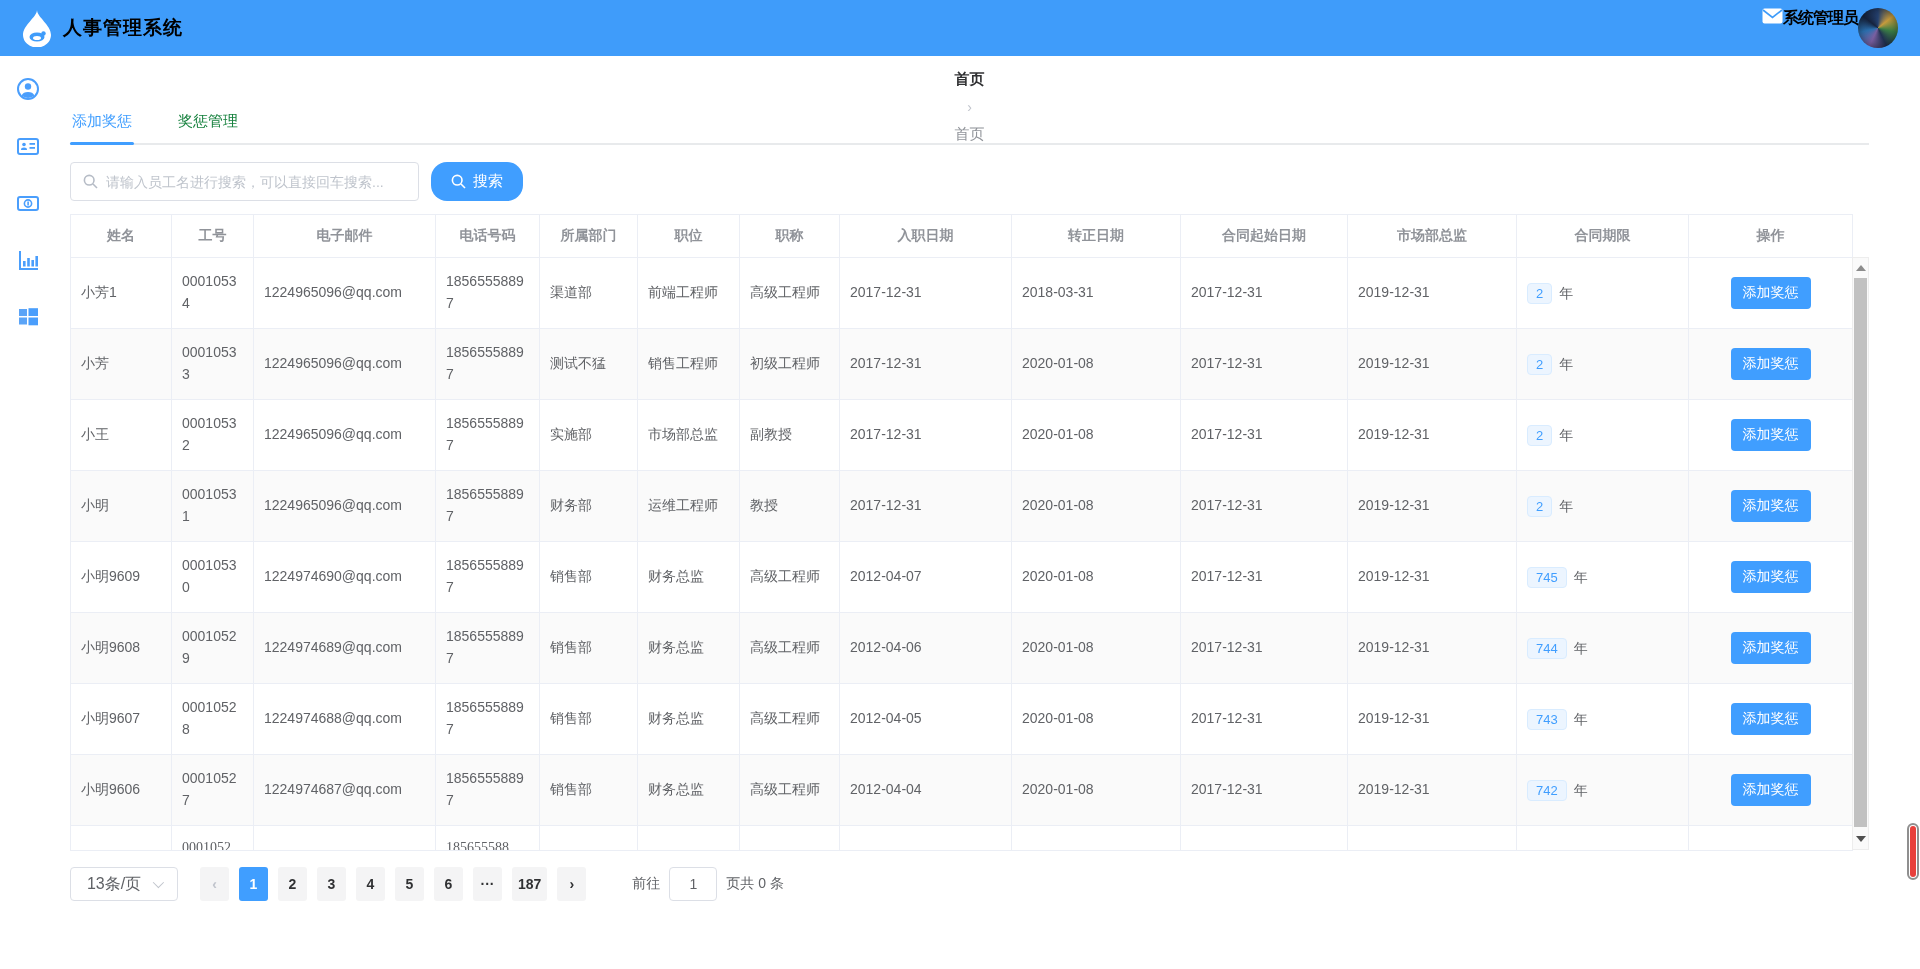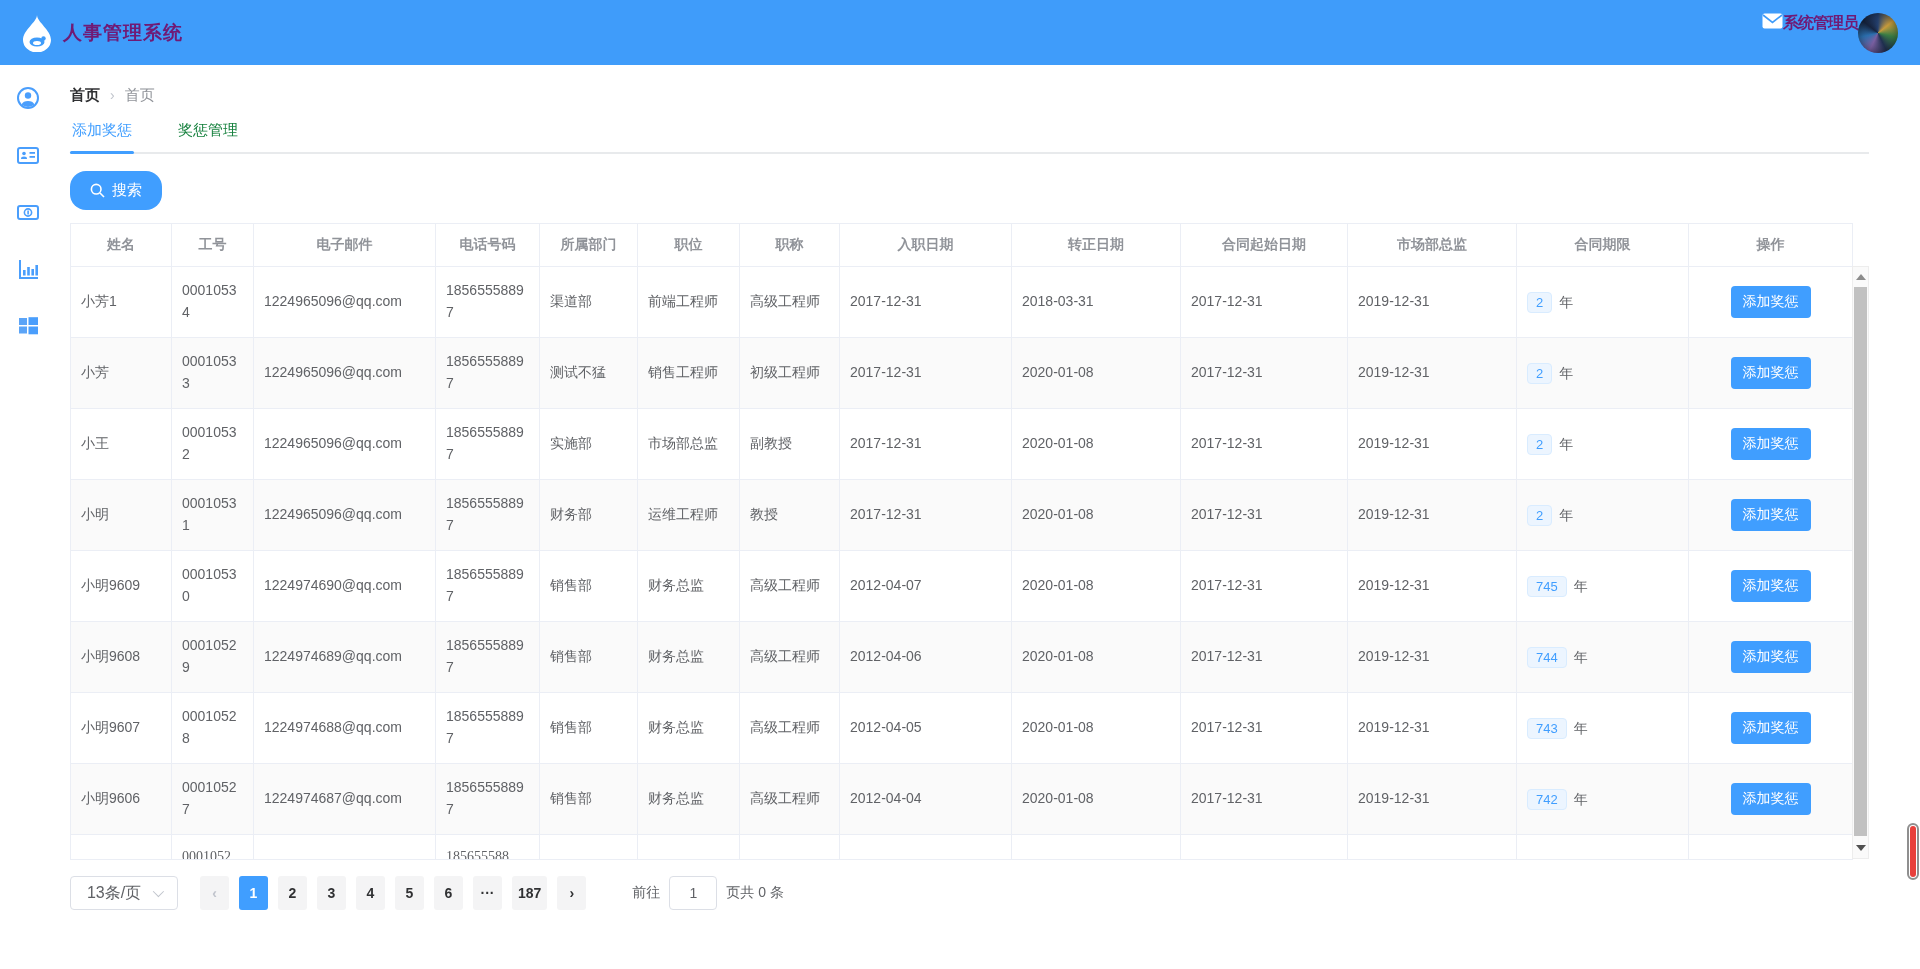--- a/index.html
+++ b/index.html
@@ -1,39 +1,39 @@
 <!DOCTYPE html>
 <html><head>
 <meta charset="utf-8">
 <style>
   * { box-sizing: border-box; margin: 0; padding: 0; }
   html,body { width:1920px; height:969px; overflow:hidden; background:#fff;
     font-family:"Liberation Sans","DejaVu Sans",sans-serif; }
 
   
-  .app-header { height:65px; background:#3f9cfa; display:flex; align-items:center;
-    padding:0 22px 0 20px; color:#701a75; }
+  .app-header { height:56px; background:#3f9cfa; display:flex; align-items:center;
+    padding:0 22px 0 20px; color:#000000; }
   .logo { display:flex; align-items:center; gap:9px; }
   .app-title { font-size:19px; font-weight:bold; letter-spacing:1px; }
   .header-right { margin-left:auto; display:flex; align-items:flex-start; }
   .user-name { font-size:16px; font-weight:bold; letter-spacing:-1px; }
   .avatar { width:40px; height:40px; border-radius:50%;
     background: conic-gradient(#24406e,#c89b3c,#3a7d44,#203050,#7a5fa0,#2b6fae,#16233d,#24406e);
     box-shadow: inset 0 0 8px rgba(0,0,0,.45); }
 
   
   .layout { display:flex; height:913px; }
   .side-nav { width:56px; padding-top:21px; display:flex; flex-direction:column;
     align-items:center; gap:33px; flex-shrink:0; }
   .side-ic { width:24px; height:24px; display:block; }
   .main { width:1813px; padding-left:14px; }
 
   
   .breadcrumb { margin-top:14px; height:32px; display:flex; align-items:center;
-    gap:10px; font-size:15px; }
+    gap:10px; font-size:15px;flex-direction:column; }
   .crumb-first { color:#303133; font-weight:bold; }
   .crumb-sep { color:#c0c4cc; font-size:14px; }
   .crumb-last { color:#909399; }
 
   
   .tabs { margin-top:4px; width:1799px; border-bottom:2px solid #e8eaec; display:flex; }
   .tab { font-size:15px; padding:6px 2px 12px; margin-right:42px; color:#15803d;
     cursor:pointer; position:relative; }
   .tab.active { color:#409eff; }
   .tab.active::after { content:""; position:absolute; left:0; right:0; bottom:-2px;
@@ -170,20 +170,27 @@
       <span class="crumb-sep">›</span>
       <span class="crumb-last">首页</span>
     </div>
 
     <div class="tabs">
       <div class="tab active">添加奖惩</div>
       <div class="tab">奖惩管理</div>
     </div>
 
     <div class="search-row">
+      <div class="search-box">
+        <svg width="15" height="15" viewBox="0 0 15 15">
+          <circle cx="6.2" cy="6.2" r="4.8" fill="none" stroke="#b6bcc6" stroke-width="1.6"></circle>
+          <line x1="10" y1="10" x2="14" y2="14" stroke="#b6bcc6" stroke-width="1.6"></line>
+        </svg>
+        <input value="" placeholder="请输入员工名进行搜索，可以直接回车搜索..." style="">
+      </div>
       <button class="search-btn">
         <svg width="15" height="15" viewBox="0 0 15 15">
           <circle cx="6.2" cy="6.2" r="4.8" fill="none" stroke="#ffffff" stroke-width="1.6"></circle>
           <line x1="10" y1="10" x2="14" y2="14" stroke="#ffffff" stroke-width="1.6"></line>
         </svg>
         <span>搜索</span>
       </button>
     </div>
 
     <div class="table-wrap">

